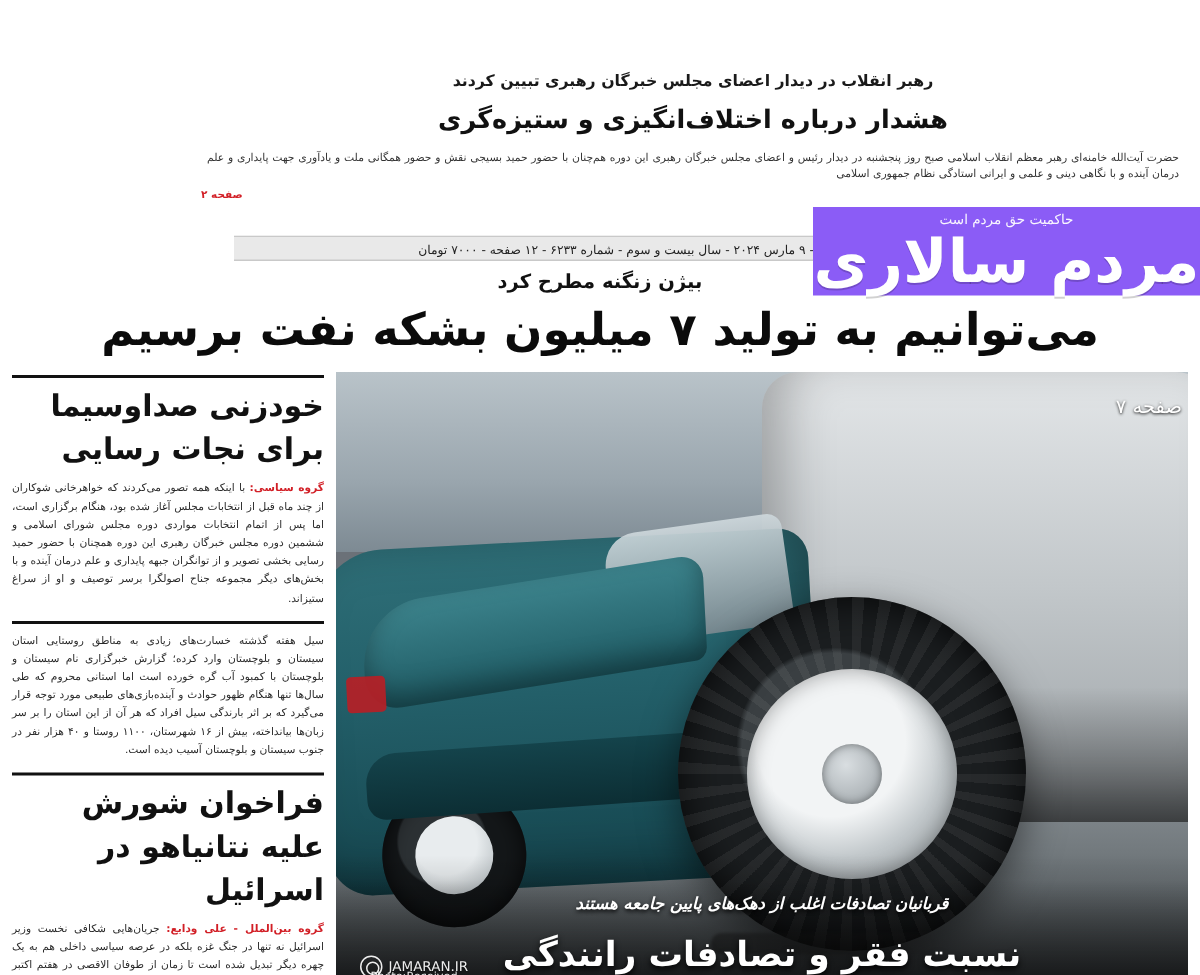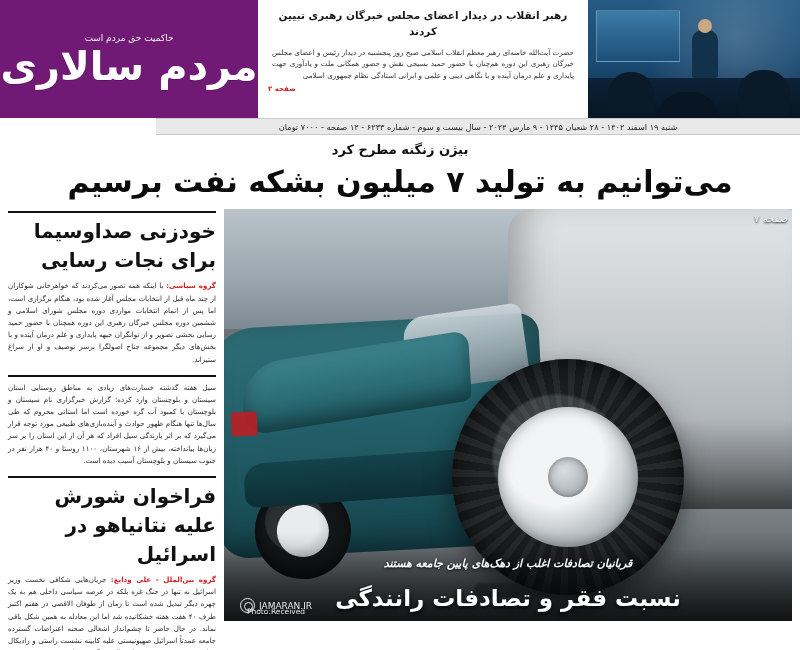--- a/index.html
+++ b/index.html
@@ -12,30 +12,31 @@
     position: relative;
     width: 800px;
     height: 650px;
     overflow: hidden;
     background: #fff;
   }
 
   
   .masthead {
     position: relative;
-    width: 800px;
+    width: 676px;
     height: 118px;
     display: flex;
-    flex-direction: row;
+    flex-direction: column;
     background: #ffffff;
+    margin-top: 39px;
   }
   .masthead-logo {
     width: 258px;
     height: 118px;
-    background: #701a75;
+    background: #8b5cf6;
     color: #ffffff;
     display: flex;
     flex-direction: column;
     align-items: center;
     justify-content: center;
     position: relative;
   }
   .logo-slogan {
     font-size: 9px;
     letter-spacing: 0.5px;
@@ -312,22 +313,22 @@
     position: absolute; left: 18px; top: 84px; width: 26px; height: 24px;
     background: #b62026; border-radius: 3px; opacity: .92;
   }
   .photo-credit {
     position: absolute; left: 23px; bottom: 4px;
     font-size: 7.5px; color: #f2f2f2; line-height: 1.35;
     text-shadow: 0 1px 2px rgba(0,0,0,.9);
     direction: ltr; text-align: left;
   }
   .photo-pageref {
-    position: absolute; right: 4px; top: 4px;
-    font-size: 10px; color: #fff; text-shadow: 0 1px 2px rgba(0,0,0,.9);
+    position: absolute; right: 4px; top: 16px;
+    font-size: 13px; color: #fff; text-shadow: 0 1px 2px rgba(0,0,0,.9);
   }
   .photo-overlay {
     position: absolute; right: 0; left: 0; bottom: 0;
     padding: 8px 12px 10px 12px;
     text-align: center;
     background: linear-gradient(180deg, rgba(0,0,0,0), rgba(0,0,0,.62));
     color: #fff;
   }
   .overlay-kicker {
     font-size: 11px; font-weight: bold; line-height: 1.5;
@@ -368,20 +369,21 @@
       <div class="mp-panel"></div>
       <div class="mp-figure"></div>
       <div class="mp-desk"></div>
       <div class="mp-head1"></div>
       <div class="mp-head3"></div>
       <div class="mp-head2"></div>
     </div>
 
     <div class="masthead-center">
       <div class="kicker">رهبر انقلاب در دیدار اعضای مجلس خبرگان رهبری تبیین کردند</div>
+      <div class="center-headline">هشدار درباره اختلاف‌انگیزی و ستیزه‌گری</div>
       <div class="center-body">حضرت آیت‌الله خامنه‌ای رهبر معظم انقلاب اسلامی صبح روز پنجشنبه در دیدار رئیس و اعضای مجلس خبرگان رهبری این دوره هم‌چنان با حضور حمید بسیجی نقش و حضور همگانی ملت و یادآوری جهت پایداری و علم درمان آینده و با نگاهی دینی و علمی و ایرانی استادگی نظام جمهوری اسلامی</div>
       <div class="page-ref">صفحه ۲</div>
     </div>
 
     <div class="masthead-logo">
       <div class="logo-slogan">حاکمیت حق مردم است</div>
       <div class="logo-title">مردم سالاری</div>
     </div>
 
   </div>

